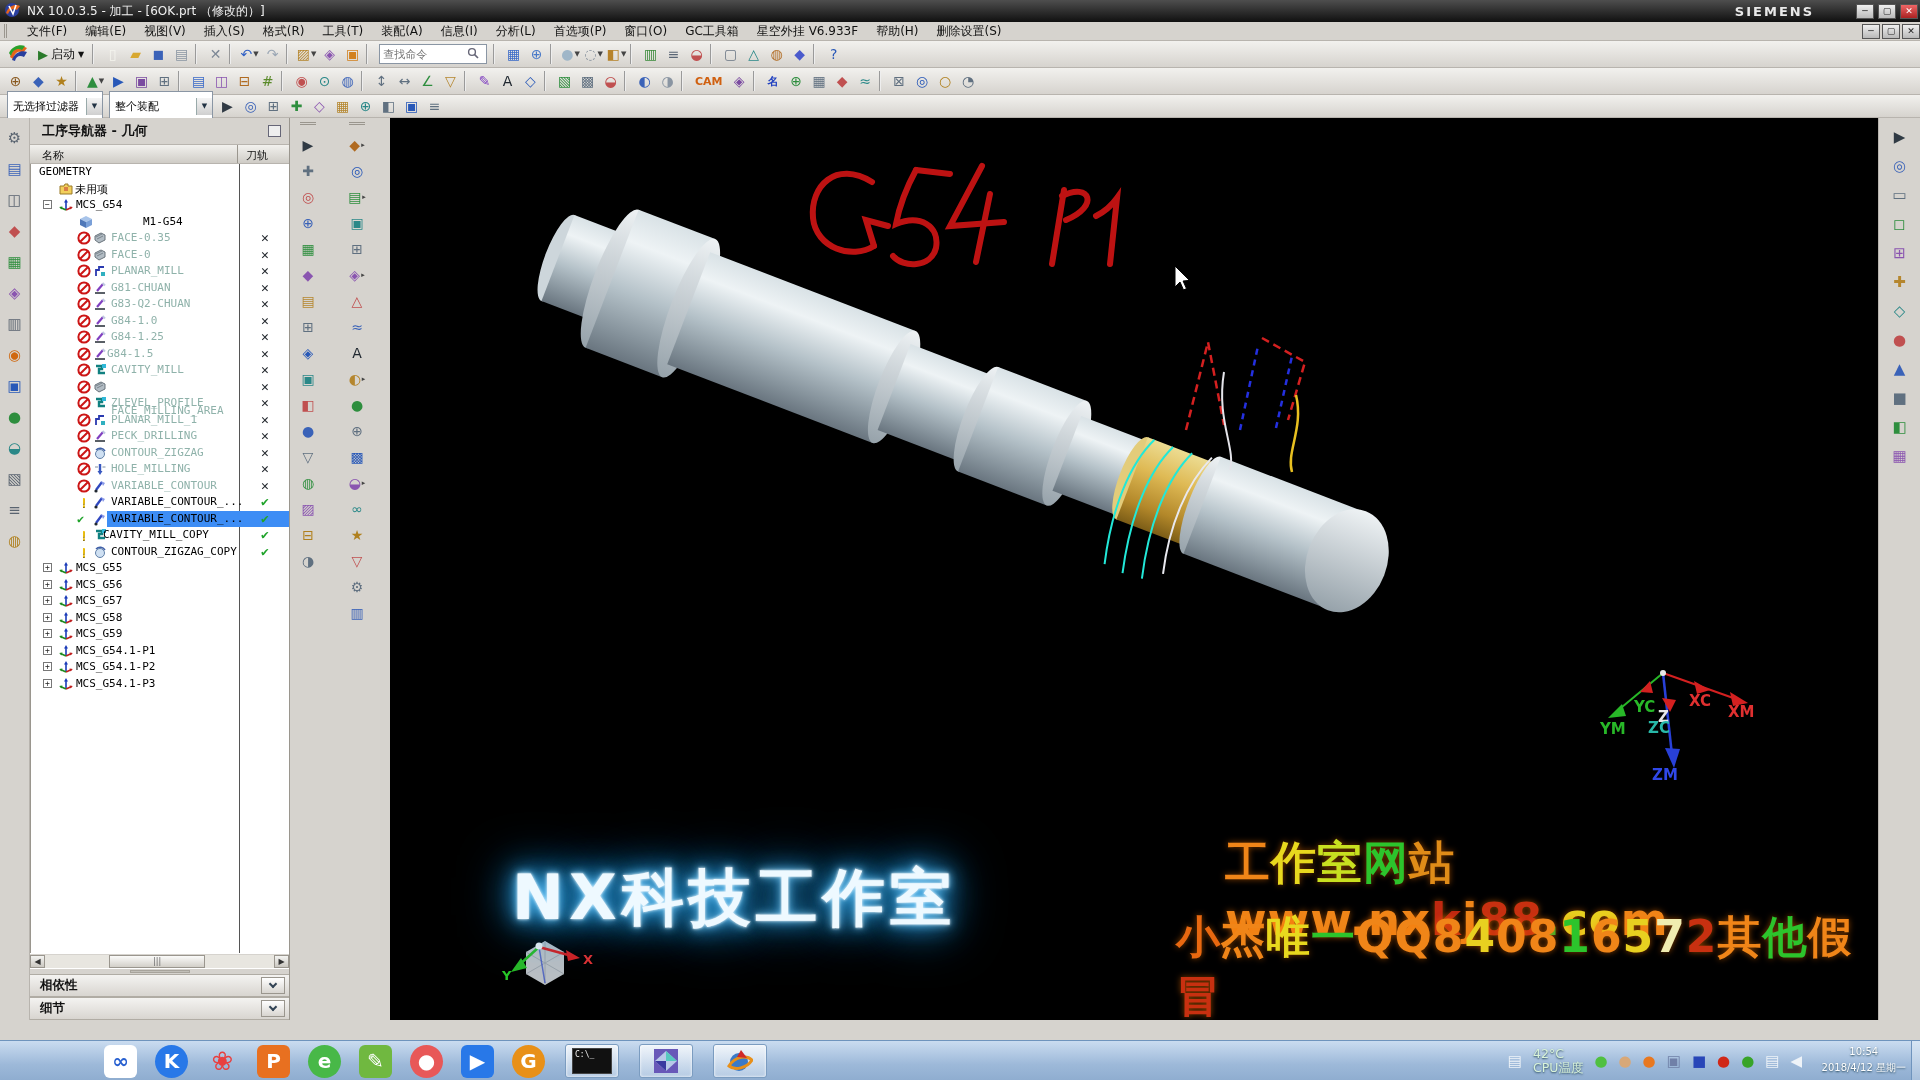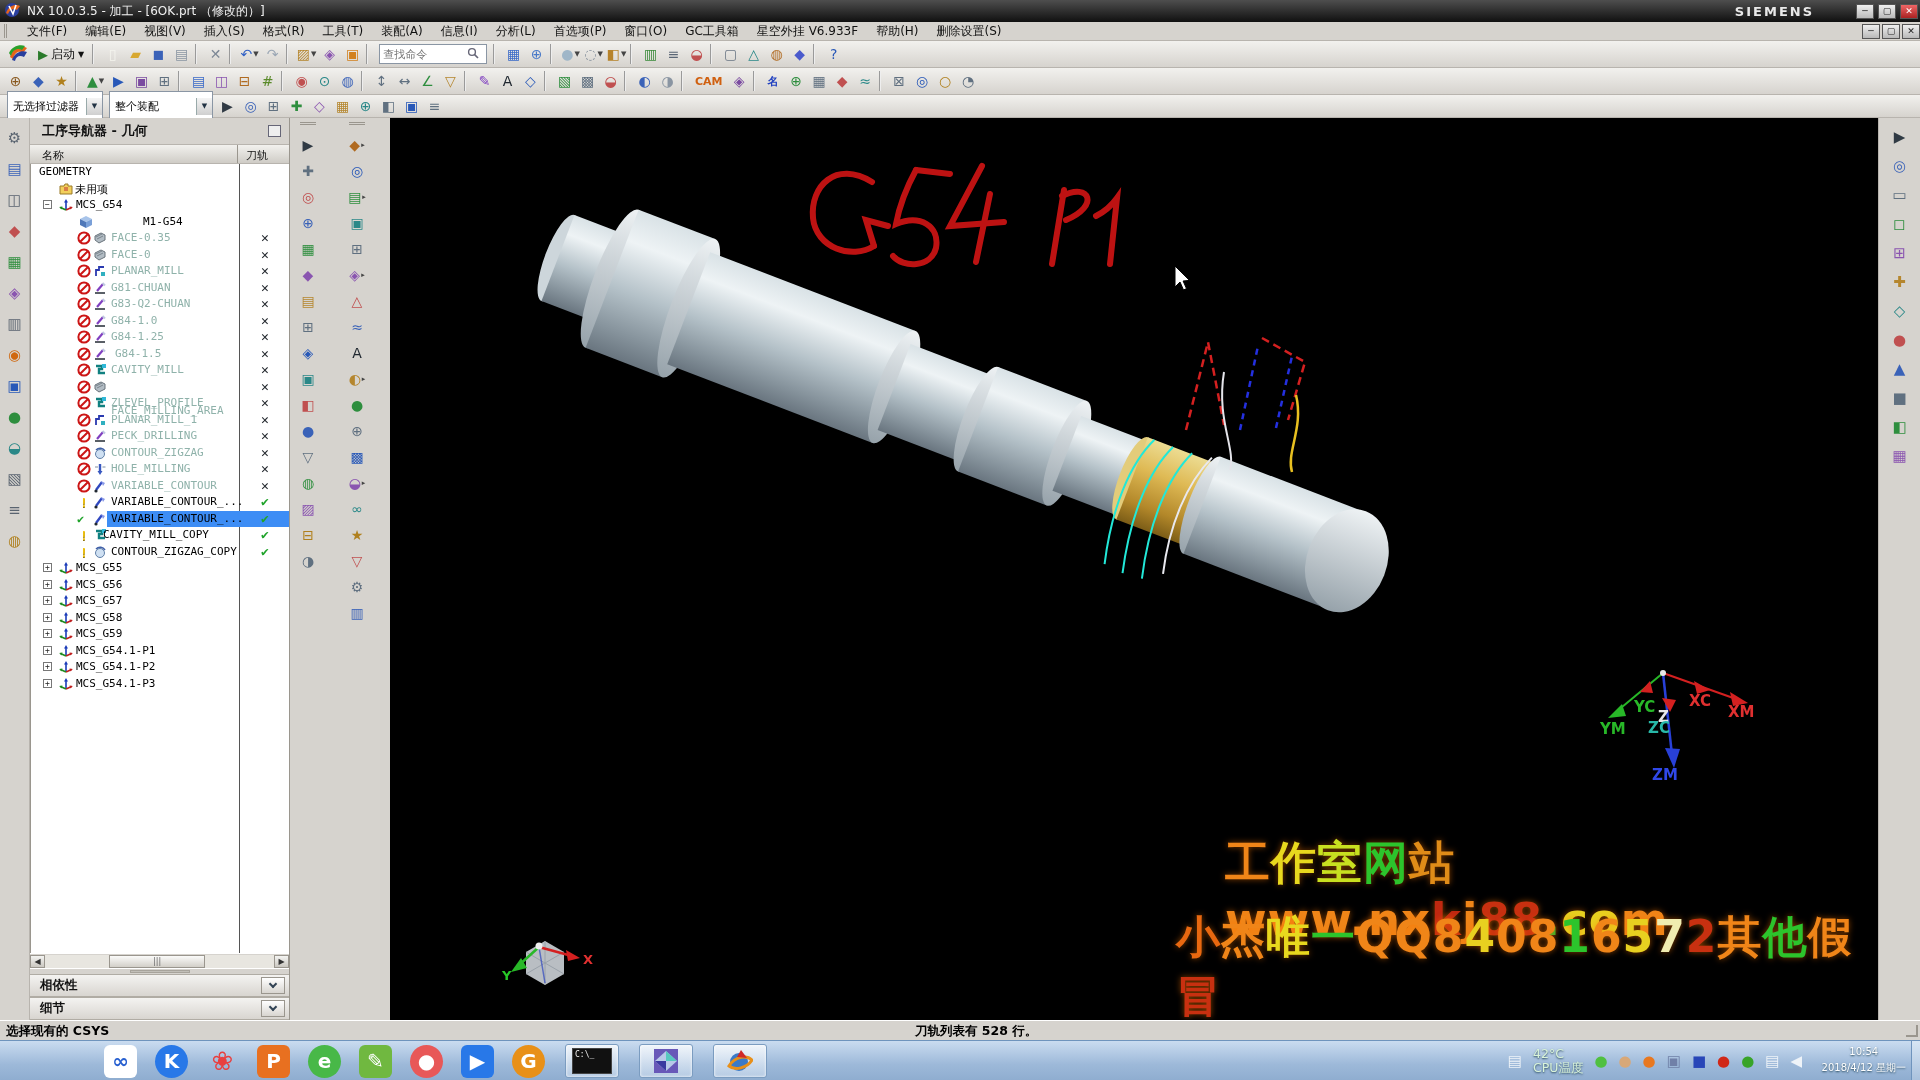--- a/index.html
+++ b/index.html
@@ -600,21 +600,21 @@
         <div class="trow gray">
           <span class="tico" style="left: 46px;"><svg width="14" height="14" viewBox="0 0 14 14">
               <circle cx="7" cy="7" r="5.6" fill="none" stroke="#cc1616" stroke-width="2"></circle>
               <line x1="3.2" y1="10.8" x2="10.8" y2="3.2" stroke="#cc1616" stroke-width="2"></line>
             </svg></span>
           <span class="tico" style="left: 62px;"><svg width="14" height="14" viewBox="0 0 14 14">
               <path d="M2 12 h10" stroke="#303840" stroke-width="1.6"></path>
               <path d="M4 10 L10 3" stroke="#8040c0" stroke-width="2.2"></path>
               <path d="M9.5 2 l2.5 2.5" stroke="#c0c8e0" stroke-width="2"></path>
             </svg></span>
-          <span class="lbl" style="left: 84px;">G84-1.5</span>
+          <span class="lbl" style="left: 76px;">G84-1.5</span>
           <span class="tp x">✕</span>
         </div>
         <div class="trow gray">
           <span class="tico" style="left: 46px;"><svg width="14" height="14" viewBox="0 0 14 14">
               <circle cx="7" cy="7" r="5.6" fill="none" stroke="#cc1616" stroke-width="2"></circle>
               <line x1="3.2" y1="10.8" x2="10.8" y2="3.2" stroke="#cc1616" stroke-width="2"></line>
             </svg></span>
           <span class="tico" style="left: 62px;"><svg width="14" height="14" viewBox="0 0 14 14">
               <path d="M3 3 h6 v3 h-3 v4 h6" fill="none" stroke="#108080" stroke-width="2.4"></path>
               <rect x="9" y="1" width="4" height="4" fill="#30b8d8"></rect>
@@ -1091,20 +1091,21 @@
           <path d="M982,166 L950,226 L1004,222"></path>
           <path d="M990,194 L976,262"></path>
           <path d="M1064,190 L1052,264"></path>
           <path d="M1062,196 C1090,182 1100,206 1066,220"></path>
           <path d="M1096,216 C1104,212 1112,205 1117,198 L1110,264"></path>
         </g>
 
         <path d="M1175,266 l0,21 5,-5 3.5,8 3,-1.4 -3.4,-7.6 6.4,-0.6 z" fill="#fff" stroke="#000" stroke-width="1"></path>
       </g>
     </svg>
+    <div class="watermark">NX科技工作室</div>
     <div class="adline" id="ad1"><span style="color: rgb(240, 133, 24);">工</span><span style="color: rgb(232, 216, 30);">作</span><span style="color: rgb(200, 224, 32);">室</span><span style="color: rgb(44, 196, 44);">网</span><span style="color: rgb(224, 140, 24);">站</span><span style="color: rgb(240, 133, 24);">w</span><span style="color: rgb(240, 133, 24);">w</span><span style="color: rgb(240, 133, 24);">w</span><span style="color: rgb(240, 133, 24);">.</span><span style="color: rgb(240, 133, 24);">n</span><span style="color: rgb(240, 133, 24);">x</span><span style="color: rgb(192, 40, 16);">k</span><span style="color: rgb(240, 133, 24);">j</span><span style="color: rgb(200, 48, 16);">8</span><span style="color: rgb(200, 48, 16);">8</span><span style="color: rgb(44, 184, 44);">.</span><span style="color: rgb(232, 208, 32);">c</span><span style="color: rgb(232, 208, 32);">o</span><span style="color: rgb(240, 133, 24);">m</span></div>
     <div class="adline" id="ad2"><span style="color: rgb(232, 104, 16);">小</span><span style="color: rgb(240, 133, 24);">杰</span><span style="color: rgb(232, 216, 30);">唯</span><span style="color: rgb(44, 196, 44);">一</span><span style="color: rgb(240, 133, 24);">Q</span><span style="color: rgb(240, 133, 24);">Q</span><span style="color: rgb(240, 133, 24);">8</span><span style="color: rgb(232, 208, 32);">4</span><span style="color: rgb(240, 133, 24);">0</span><span style="color: rgb(240, 133, 24);">8</span><span style="color: rgb(44, 196, 44);">1</span><span style="color: rgb(240, 133, 24);">6</span><span style="color: rgb(232, 208, 32);">5</span><span style="color: rgb(240, 236, 176);">7</span><span style="color: rgb(200, 48, 16);">2</span><span style="color: rgb(240, 133, 24);">其</span><span style="color: rgb(44, 196, 44);">他</span><span style="color: rgb(240, 133, 24);">假</span><span style="color: rgb(200, 48, 16);">冒</span></div>
   </div>
 
   <div class="rtools" id="rtools">
       <span class="tbtn">
         <span style="color: rgb(48, 58, 68);">▶</span>
       </span>
       <span class="tbtn">
         <span style="color: rgb(58, 98, 184);">◎</span>
@@ -1134,25 +1135,20 @@
         <span style="color: rgb(96, 112, 128);">■</span>
       </span>
       <span class="tbtn">
         <span style="color: rgb(46, 142, 62);">◧</span>
       </span>
       <span class="tbtn">
         <span style="color: rgb(138, 85, 176);">▦</span>
       </span>
     </div>
 
-  <div class="statusbar">
-    <span class="left">选择现有的 CSYS</span>
-    <span class="center">刀轨列表有 528 行。</span>
-    <span class="grip"></span>
-  </div>
 
   <div class="taskbar">
     <div class="pins" id="pins">
         <span class="pinico" style="background: rgb(255, 255, 255); color: rgb(40, 96, 208);">∞</span>
         <span class="pinico" style="background: rgb(40, 120, 232); border-radius: 50%; color: rgb(255, 255, 255);">K</span>
         <span class="pinico" style="background: transparent; color: rgb(232, 64, 64); font-size: 26px;">❀</span>
         <span class="pinico" style="background: rgb(232, 112, 32); color: rgb(255, 255, 255);">P</span>
         <span class="pinico" style="background: rgb(72, 184, 72); border-radius: 50%; color: rgb(255, 255, 255);">e</span>
         <span class="pinico" style="background: rgb(112, 184, 64); color: rgb(255, 255, 255);">✎</span>
         <span class="pinico" style="background: rgb(232, 88, 88); border-radius: 50%; color: rgb(255, 255, 255);">●</span>

